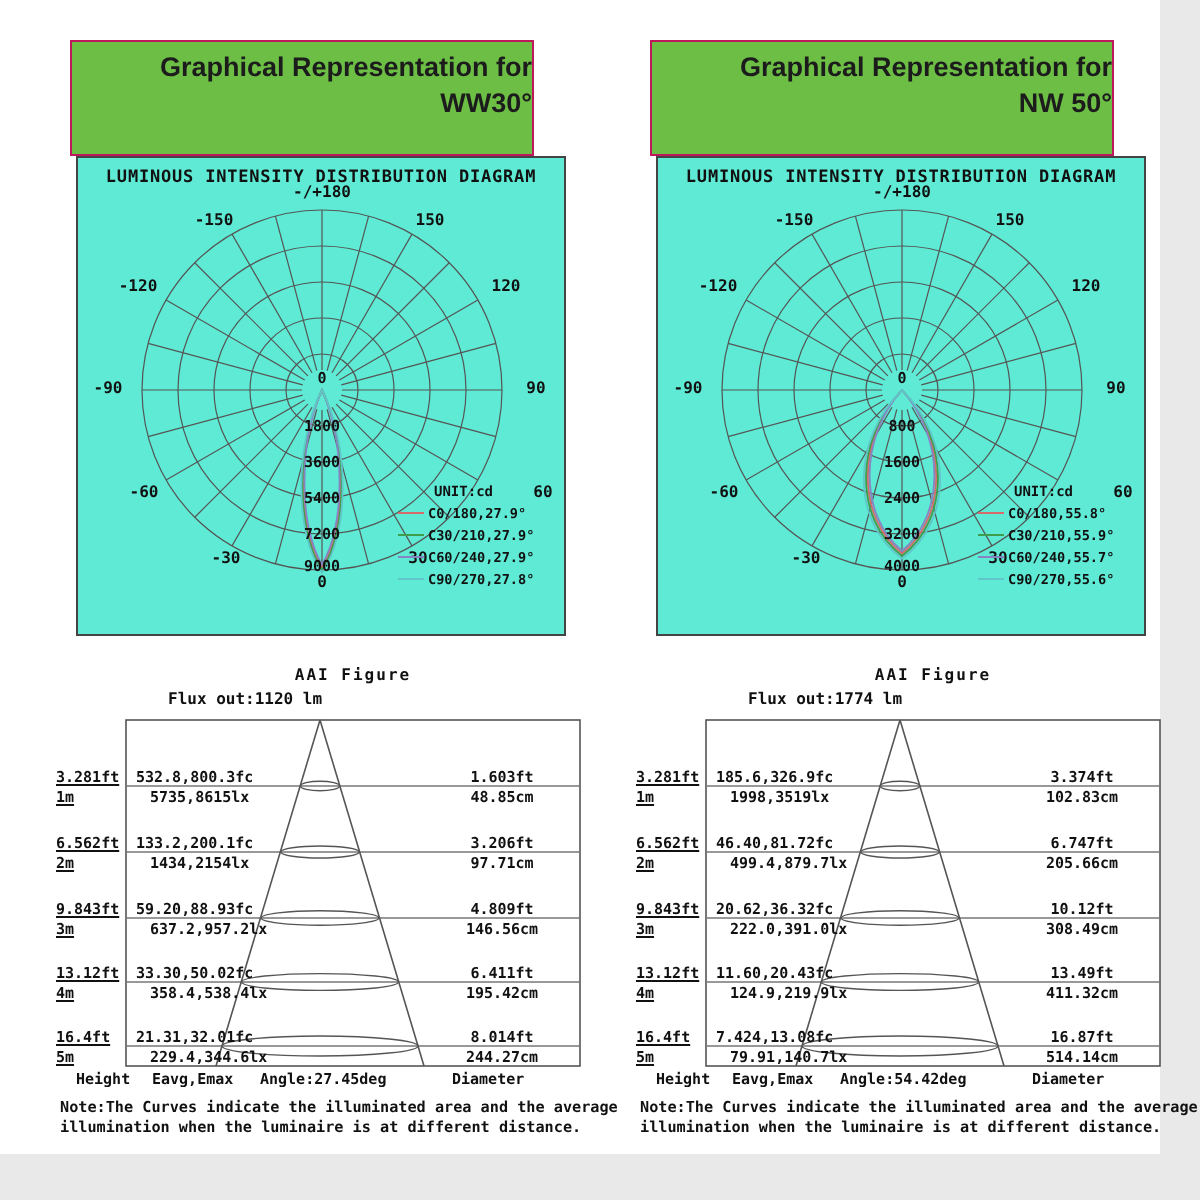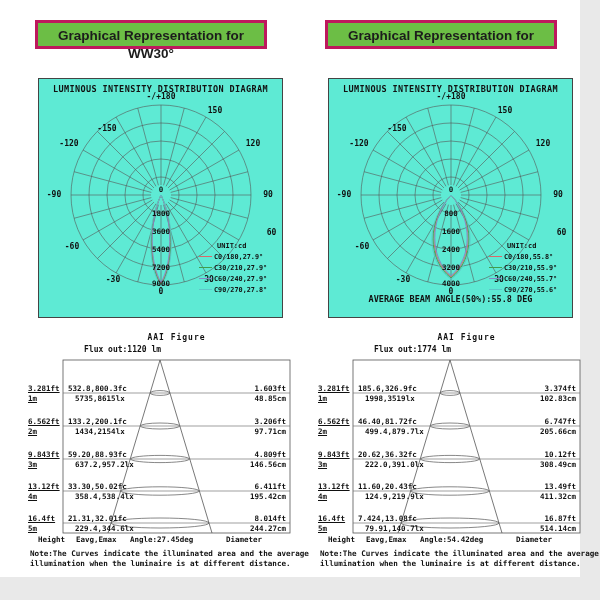--- a/index.html
+++ b/index.html
@@ -3,37 +3,37 @@
 <meta charset="utf-8">
 <style>
   html,body{margin:0;padding:0;}
   body{width:600px;height:600px;background:#e9e9e9;position:relative;
        font-family:"DejaVu Sans Mono",monospace;color:#111;}
   #page{position:absolute;left:0;top:0;width:580px;height:577px;background:#ffffff;}
   .column{position:absolute;top:0;width:290px;height:600px;}
   #col-left{left:30px;} #col-right{left:320px;}
 
   
-  .banner{position:absolute;left:5px;top:20px;width:232px;height:29px;background:#6cbe45;
-          border:3px solid #be185d;text-align:center;box-sizing:border-box;}
+  .banner{position:absolute;left:5px;top:20px;width:232px;height:58px;background:#6cbe45;
+          border:1px solid #be185d;text-align:right;box-sizing:border-box;}
   .banner .l1{font:700 13.5px "Liberation Sans",sans-serif;margin-top:5px;color:#1c1c1c;}
   .banner .l2{font:700 13.5px "Liberation Sans",sans-serif;margin-top:3px;color:#1c1c1c;}
 
   
   .polar-panel{position:absolute;left:8px;top:78px;width:243px;height:238px;
                border:1px solid #444;background:#5eead4;box-sizing:content-box;}
   .polar-svg{position:absolute;left:0;top:0;}
   .ptitle{position:absolute;left:0;top:5px;width:100%;text-align:center;
           font:700 8.5px "DejaVu Sans Mono",monospace;letter-spacing:.4px;}
   .pl{position:absolute;transform:translate(-50%,-50%);font:700 8px "DejaVu Sans Mono",monospace;white-space:nowrap;}
   .a180{left:122px;top:17px;} 
-  .am150{left:68px;top:49px;}  .ap150{left:176px;top:31px;}
+  .am150{left:68px;top:31px;}  .ap150{left:176px;top:31px;}
   .am120{left:30px;top:64px;}  .ap120{left:214px;top:64px;}
   .am90{left:15px;top:115px;}  .ap90{left:229px;top:115px;}
-  .am60{left:33px;top:167px;}  .ap60{left:211px;top:153px;padding-left:43px;}
+  .am60{left:33px;top:167px;}  .ap60{left:211px;top:167px;padding-left:43px;}
   .am30{left:74px;top:200px;}  .ap30{left:170px;top:200px;}
   .a0{left:122px;top:212px;}
   .rl{position:absolute;left:122px;transform:translate(-50%,-50%);
       font:700 7.5px "DejaVu Sans Mono",monospace;}
   .rl1{top:134px;} .rl2{top:152px;} .rl3{top:170px;} .rl4{top:188px;} .rl5{top:204px;}
   .rlc{top:110px;}
   .legend{position:absolute;left:160px;top:163px;width:86px;}
   .legend-unit{font:700 7px "DejaVu Sans Mono",monospace;margin-left:18px;margin-bottom:1px;}
   .legend-row{display:flex;align-items:center;height:11px;}
   .sw{width:13px;height:0;border-top:1.6px solid #000;margin-right:2px;flex:none;}
@@ -45,21 +45,21 @@
 
   
   .aai{position:absolute;left:0;top:333px;width:268px;height:245px;}
   .aai-title{position:absolute;left:33px;top:0;width:227px;text-align:center;
              font:700 8px "DejaVu Sans Mono",monospace;letter-spacing:1px;}
   .aai-flux{position:absolute;left:54px;top:12px;font:700 8px "DejaVu Sans Mono",monospace;}
   .cone-svg{position:absolute;left:0;top:0;}
   .cell{position:absolute;font:600 7.5px "DejaVu Sans Mono",monospace;white-space:nowrap;}
   .hcol{left:-2px;width:33px;text-align:left;text-decoration:underline;}
   .fc{left:38px;} .lxv{left:45px;}
-  .dcol{left:186px;width:70px;text-align:right;}
+  .dcol{left:186px;width:70px;text-align:center;}
   .t0{top:51px;} .b0{top:61px;}
   .t1{top:84px;} .b1{top:94px;}
   .t2{top:117px;} .b2{top:127px;}
   .t3{top:149px;} .b3{top:159px;}
   .t4{top:181px;} .b4{top:191px;}
   .foot{position:absolute;top:202px;font:600 7.5px "DejaVu Sans Mono",monospace;white-space:nowrap;}
   .f-height{left:8px;} .f-eavg{left:46px;} .f-angle{left:100px;} .f-diam{left:196px;}
   .note{position:absolute;left:0;top:216px;width:272px;
         font:600 7.6px "DejaVu Sans Mono",monospace;line-height:1.3;}
   .note div{white-space:nowrap;}
@@ -222,20 +222,21 @@
         <div>Note:The Curves indicate the illuminated area and the average</div>
         <div>illumination when the luminaire is at different distance.</div>
       </div>
     </div>
   </div>
 
   <div class="column" id="col-right">
 
     <div class="banner">
       <div class="l1">Graphical Representation for</div>
+      <div class="l2">NW 50°</div>
     </div>
 
     <div class="polar-panel">
       <svg class="polar-svg" width="243" height="238" viewBox="0 0 243 238">
           <circle cx="122" cy="116" r="18" fill="none" stroke="#555" stroke-width="0.6"></circle>
           <circle cx="122" cy="116" r="36" fill="none" stroke="#555" stroke-width="0.6"></circle>
           <circle cx="122" cy="116" r="54" fill="none" stroke="#555" stroke-width="0.6"></circle>
           <circle cx="122" cy="116" r="72" fill="none" stroke="#555" stroke-width="0.6"></circle>
           <circle cx="122" cy="116" r="90" fill="none" stroke="#555" stroke-width="0.6"></circle>
           <line x1="122" y1="126" x2="122" y2="206" stroke="#555" stroke-width="0.6"></line>
@@ -306,21 +307,20 @@
         </div>
         <div class="legend-row">
           <span class="sw sw-c60"></span>
           <span class="lt">C60/240,55.7°</span>
         </div>
         <div class="legend-row">
           <span class="sw sw-c90"></span>
           <span class="lt">C90/270,55.6°</span>
         </div>
       </div>
-      <div class="avg">AVERAGE BEAM ANGLE(50%):55.8 DEG</div>
     </div>
 
     <div class="aai">
       <div class="aai-title">AAI Figure</div>
       <div class="aai-flux">Flux out:1774 lm</div>
       <svg class="cone-svg" width="268" height="210" viewBox="0 0 268 210">
           <rect x="33" y="27" width="227" height="173" fill="none" stroke="#555" stroke-width="0.8"></rect>
           <line x1="33" y1="60" x2="260" y2="60" stroke="#777" stroke-width="0.7"></line>
           <line x1="33" y1="93" x2="260" y2="93" stroke="#777" stroke-width="0.7"></line>
           <line x1="33" y1="126" x2="260" y2="126" stroke="#777" stroke-width="0.7"></line>

